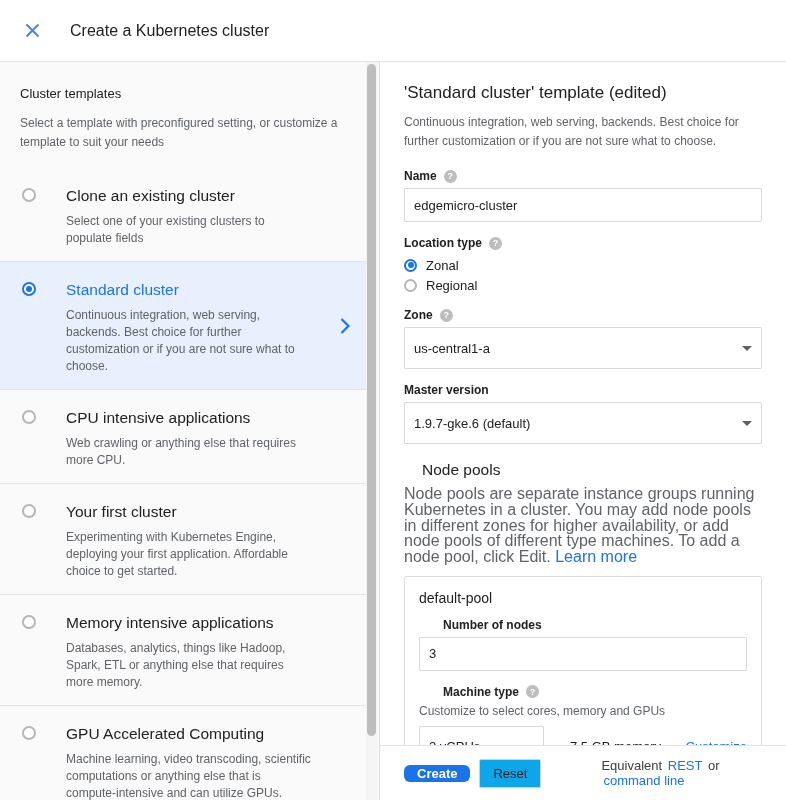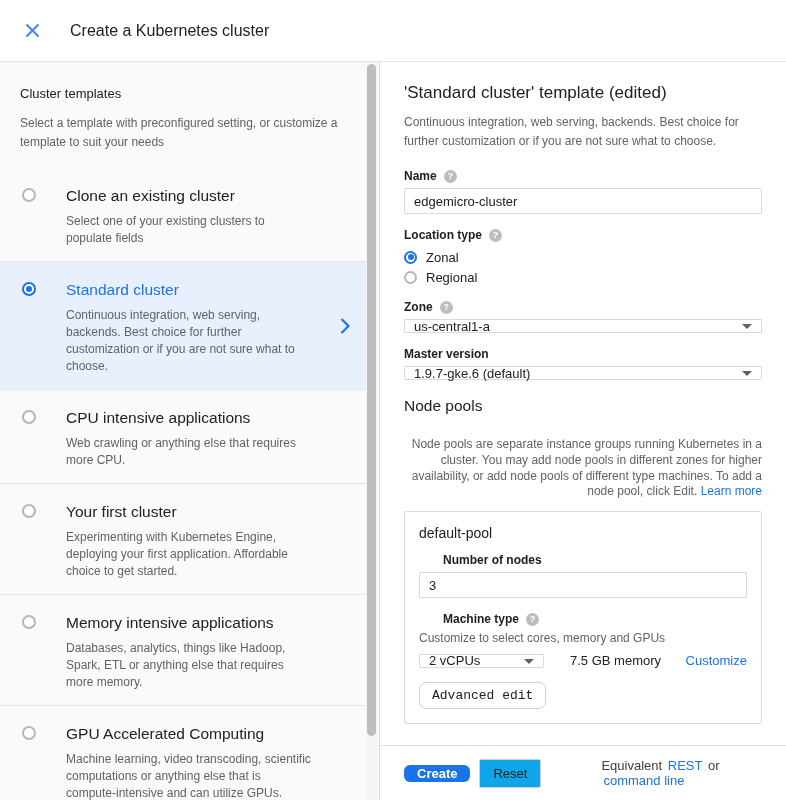--- a/index.html
+++ b/index.html
@@ -134,21 +134,21 @@
     margin-left: 7px;
     border-radius: 50%;
     background: #bdbdbd;
     color: #fff;
     font-size: 9px;
     font-weight: 700;
     cursor: pointer;
   }
   .text-input {
     width: 100%;
-    height: 26px;
+    height: 34px;
     border: 1px solid #d9d9d9;
     border-radius: 1px;
     padding: 0 9px;
     font-family: "Liberation Sans", sans-serif;
     font-size: 13px;
     color: #212121;
     background: #fff;
   }
   .mt18 { margin-top: 18px; }
   .mt14 { margin-top: 14px; }
@@ -173,47 +173,46 @@
     position: absolute;
     left: 1.5px; top: 1.5px;
     width: 6px; height: 6px;
     border-radius: 50%;
     background: #1a73e8;
   }
   .radio-label { margin-left: 9px; font-size: 13px; color: #212121; text-align: right; }
   .select-box {
     position: relative;
     width: 100%;
-    height: 14px;
+    height: 42px;
     border: 1px solid #d9d9d9;
     border-radius: 1px;
     background: #fff;
     display: flex;
     align-items: center;
     padding: 0 24px 0 9px;
     font-size: 13px;
     color: #212121;
     cursor: pointer;
   }
   .select-caret {
     position: absolute;
     right: 9px; top: 50%;
     margin-top: -2px;
     width: 0; height: 0;
     border-left: 5px solid transparent;
     border-right: 5px solid transparent;
     border-top: 5px solid #616161;
   }
-  .section-heading { margin-top: 17px; font-size: 15.5px; color: #212121; }
+  .section-heading { margin-top: 17px; font-size: 15.5px; color: #212121; margin-left: 18px; }
   .section-desc {
-    margin-top: 22px;
-    font-size: 12px;
+    margin-top: 7px;
+    font-size: 16px;
     line-height: 15.8px;
     color: #5f6368;
-    text-align: right;
   }
   .link { color: #1a73e8; text-decoration: none; cursor: pointer; }
   .pool-card {
     margin-top: 11px;
     border: 1px solid #dadce0;
     border-radius: 2px;
     padding: 13px 14px 14px;
     background: #fff;
   }
   .pool-title { font-size: 14px; color: #212121; }

